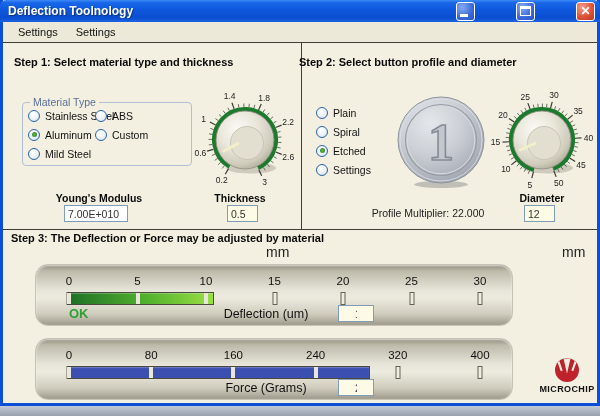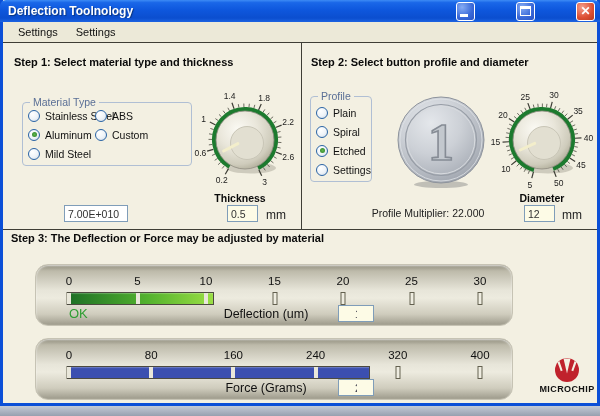--- a/index.html
+++ b/index.html
@@ -51,38 +51,38 @@
   .radio-label { font-size:10.5px; color:#111; white-space:nowrap; }
 
   .content svg { position:absolute; }
   .knob { width:110px; height:110px; }
 
   .field-label { position:absolute; font-weight:bold; font-size:10.5px; color:#0a0a0a;
                  text-align:center; white-space:nowrap; }
   .field { position:absolute; height:17px; border:1px solid #7f9db9; background:#fff;
            font-family:"Liberation Sans",sans-serif; font-size:10.5px; color:#333; padding:0 3px; }
   .field.cream { background:#fdfbe6; }
-  .unit { position:absolute; font-size:12px; color:#222; }
+  .unit { position:absolute; font-size:14px; color:#222;margin-top:36px; }
   .pm-line { position:absolute; left:340px; top:164px; width:170px; text-align:center;
              font-size:10.5px; color:#222; white-space:nowrap; }
   .pm-val { margin-left:0; }
 
   
   .gauge-panel { position:absolute; width:478px; height:62px; border-radius:13px;
                  border:1px solid #c6c3b4;
                  background:linear-gradient(180deg,#8f8c7c 0%,#bdbaaa 10%,#e7e5d9 42%,#edebdf 55%,#cfccbd 82%,#a3a091 98%);
                  box-shadow:inset 0 1px 2px rgba(255,255,255,0.7); }
   .tick-label { position:absolute; top:10px; transform:translateX(-50%); font-size:11.5px; color:#111; }
   .tick-mark  { position:absolute; top:27px; width:5px; height:13px; transform:translateX(-50%);
                 background:#efede1; border:1px solid #63604f; }
   .gauge-bar  { position:absolute; top:27px; left:31px; height:13px; border:1px solid #4c4a40;
                 box-shadow:inset 0 1px 1px rgba(255,255,255,0.25); }
   .gauge-notch{ position:absolute; top:28px; width:4px; height:11px; transform:translateX(-50%);
                 background:#e9e7da; }
-  .gauge-status { position:absolute; left:33px; top:41px; font-size:13px; font-weight:normal; }
+  .gauge-status { position:absolute; left:33px; top:41px; font-size:13px; font-weight:bold; }
   .gauge-caption{ position:absolute; left:130px; top:42px; width:200px; text-align:center;
                   font-size:12.5px; color:#111; }
   .gauge-input { position:absolute; left:302px; top:40px; width:36px; height:17px;
                  border:1px solid #7f9db9; background:#fdfbe6; font-family:"Liberation Sans",sans-serif;
                  font-size:10.5px; color:#334; padding:0 16px; }
 
   
   .logo { position:absolute; left:534px; top:314px; width:60px; text-align:center; }
   .logo svg { position:static; display:block; margin:0 auto; }
   .logo-text { margin-top:1px; font-size:9px; font-weight:bold; letter-spacing:0.4px; color:#111; }
@@ -197,29 +197,27 @@
           <line x1="47.89243491216902" y1="58.6718549157403" x2="33.67730473650707" y2="66.0155647472209" stroke="#f3eecb" stroke-width="3" stroke-linecap="round"></line>
           <text x="31.749999999999996" y="95.2701812759764" text-anchor="middle" dominant-baseline="central" font-size="8.5" fill="#1c1c1c">0.2</text>
           <text x="10.398452648295063" y="68.15112063033497" text-anchor="middle" dominant-baseline="central" font-size="8.5" fill="#1c1c1c">0.6</text>
           <text x="13.620960890266687" y="33.78620443307796" text-anchor="middle" dominant-baseline="central" font-size="8.5" fill="#1c1c1c">1</text>
           <text x="39.64202361908472" y="11.10942514066091" text-anchor="middle" dominant-baseline="central" font-size="8.5" fill="#1c1c1c">1.4</text>
           <text x="74.12485029557342" y="12.614977867507193" text-anchor="middle" dominant-baseline="central" font-size="8.5" fill="#1c1c1c">1.8</text>
           <text x="98.07048348237934" y="37.473350217623235" text-anchor="middle" dominant-baseline="central" font-size="8.5" fill="#1c1c1c">2.2</text>
           <text x="98.28562931195549" y="71.98835763303738" text-anchor="middle" dominant-baseline="central" font-size="8.5" fill="#1c1c1c">2.6</text>
           <text x="74.65174917094252" y="97.14331209720423" text-anchor="middle" dominant-baseline="central" font-size="8.5" fill="#1c1c1c">3</text>
         </svg>
+      <div class="field-label" style="left:36px;top:149px;width:120px">Young's Modulus</div>
       <input class="field" style="left: 61px; top: 162px; width: 64px;" value="7.00E+010">
       <div class="field-label" style="left:197px;top:149px;width:80px">Thickness</div>
       <input class="field cream" style="left: 224px; top: 162px; width: 31px;" value="0.5">
       <span class="unit" style="left:263px;top:165px">mm</span>
 
-      <div class="hdr" style="left:308px;top:13px">Step 2: Select button profile and diameter</div>
-      <div class="groupbox prof-box">
-        <span class="gb-caption">Profile</span>
-      </div>
+      <div class="hdr" style="left:296px;top:13px">Step 2: Select button profile and diameter</div>
       <div class="radio-col" style="left:313px;top:63px">
           <div class="radio-row">
             <span class="radio"></span>
             <span class="radio-label">Plain</span>
           </div>
           <div class="radio-row">
             <span class="radio"></span>
             <span class="radio-label">Spiral</span>
           </div>
           <div class="radio-row">

